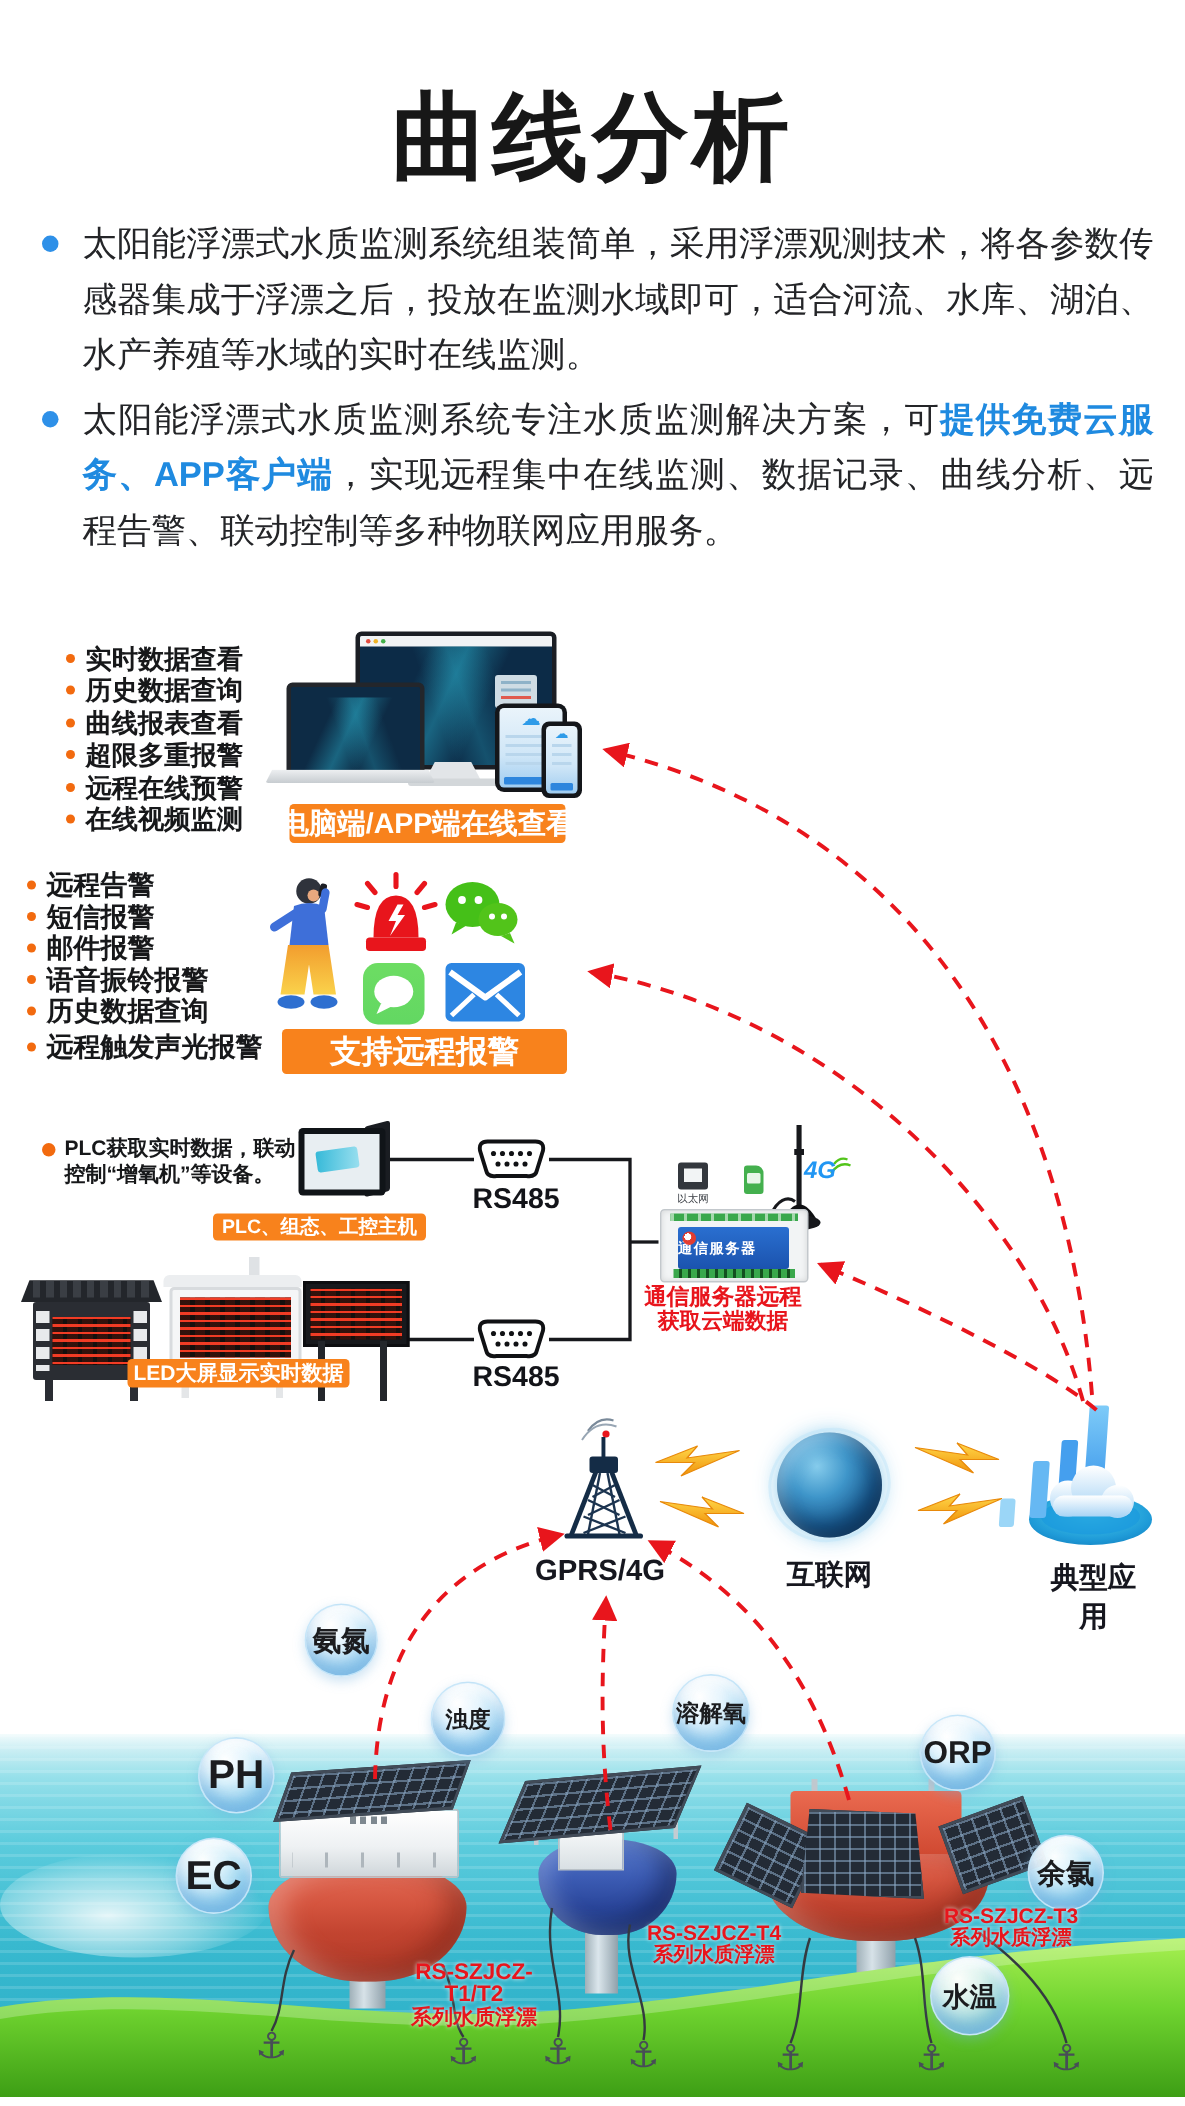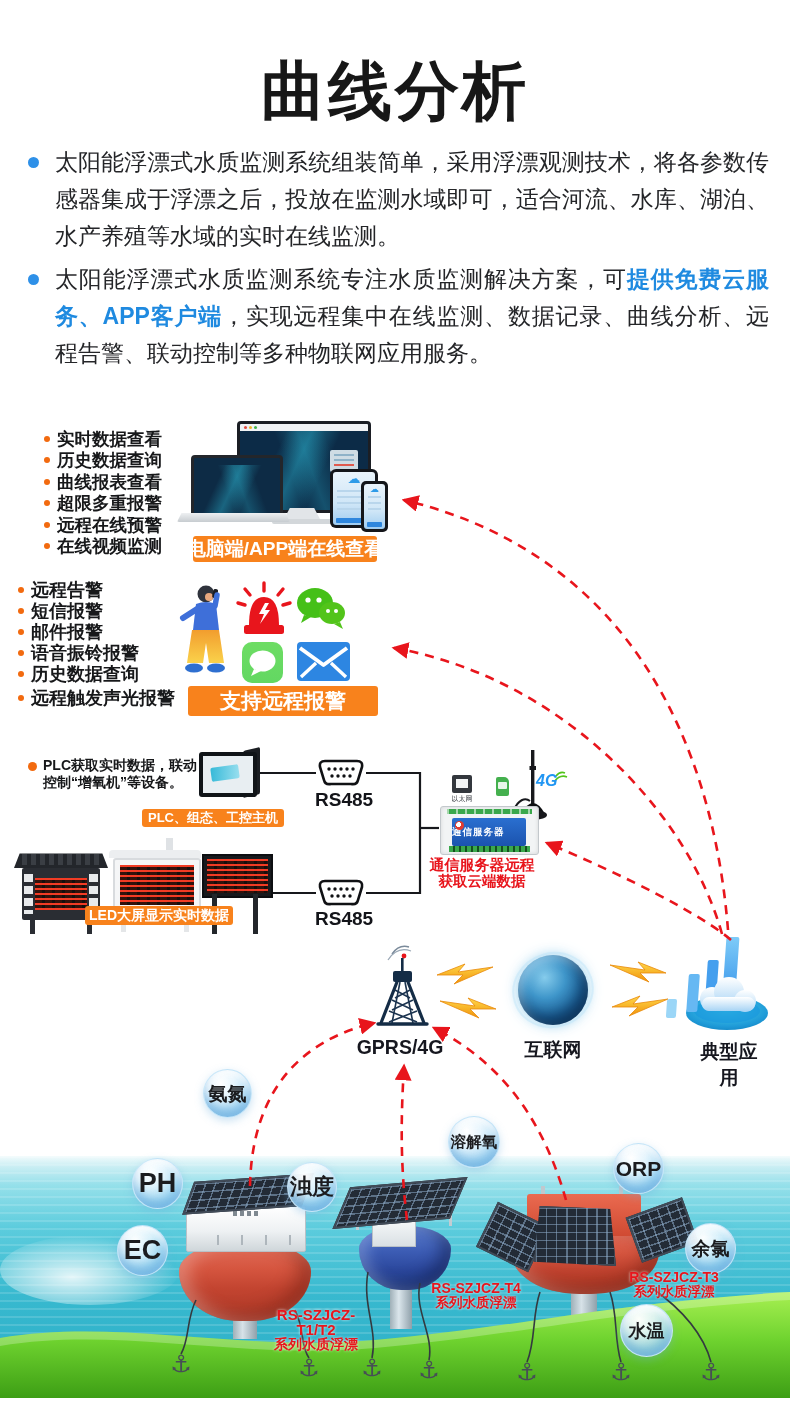--- a/index.html
+++ b/index.html
@@ -103,21 +103,21 @@
     background:linear-gradient(180deg,#f2fbfc 0%,#cdeff4 4%,#96e0ea 12%,#5cccdd 30%,#38b9cf 58%,#2aadc6 100%);}
   .water:after{content:"";position:absolute;inset:0;background:repeating-linear-gradient(180deg,rgba(255,255,255,.14) 0 2px,transparent 2px 8px);mix-blend-mode:screen;}
   .splash{left:0px;top:1235px;width:180px;height:70px;z-index:2;border-radius:50%;
     background:radial-gradient(ellipse at 40% 60%,rgba(255,255,255,.85) 0%,rgba(255,255,255,.35) 45%,transparent 70%);}
   
   .bubble{border-radius:50%;display:flex;align-items:center;justify-content:center;font-weight:700;color:#1b1c1f;z-index:11;
     background:radial-gradient(circle at 35% 28%,rgba(255,255,255,.98) 0%,rgba(228,244,253,.92) 30%,rgba(165,215,243,.88) 62%,rgba(126,194,238,.92) 100%);
     box-shadow:inset 0 -7px 10px rgba(90,160,215,.55), inset 0 5px 7px rgba(255,255,255,.95), 0 3px 8px rgba(110,175,220,.35);
     border:1px solid rgba(198,229,248,.9);}
   .bub-anqi{left:203px;top:1069px;width:47px;height:47px;font-size:19px;}
-  .bub-zhuodu{left:287px;top:1162px;width:48px;height:48px;font-size:22px;}
+  .bub-zhuodu{left:287px;top:1121px;width:48px;height:48px;font-size:15px;}
   .bub-ph{left:132px;top:1158px;width:49px;height:49px;font-size:27px;}
   .bub-ec{left:117px;top:1225px;width:49px;height:49px;font-size:27px;}
   .bub-do{left:448px;top:1116px;width:50px;height:50px;font-size:15.5px;}
   .bub-orp{left:613px;top:1143px;width:49px;height:49px;font-size:21px;}
   .bub-yulu{left:685px;top:1223px;width:49px;height:49px;font-size:19px;}
   .bub-wt{left:620px;top:1304px;width:51px;height:51px;font-size:18px;}
   
   .buoy{z-index:5;}
   .solar{background:#232b36;background-image:repeating-linear-gradient(90deg,rgba(140,170,200,.55) 0 1.5px,transparent 1.5px 10px),repeating-linear-gradient(180deg,rgba(140,170,200,.55) 0 1.5px,transparent 1.5px 8px);border:2px solid #414b58;}
   .b1-pipe{left:233px;top:1305px;width:24px;height:34px;background:linear-gradient(90deg,#9fb0b8,#d7e2e8 40%,#8fa0aa);z-index:4;}

